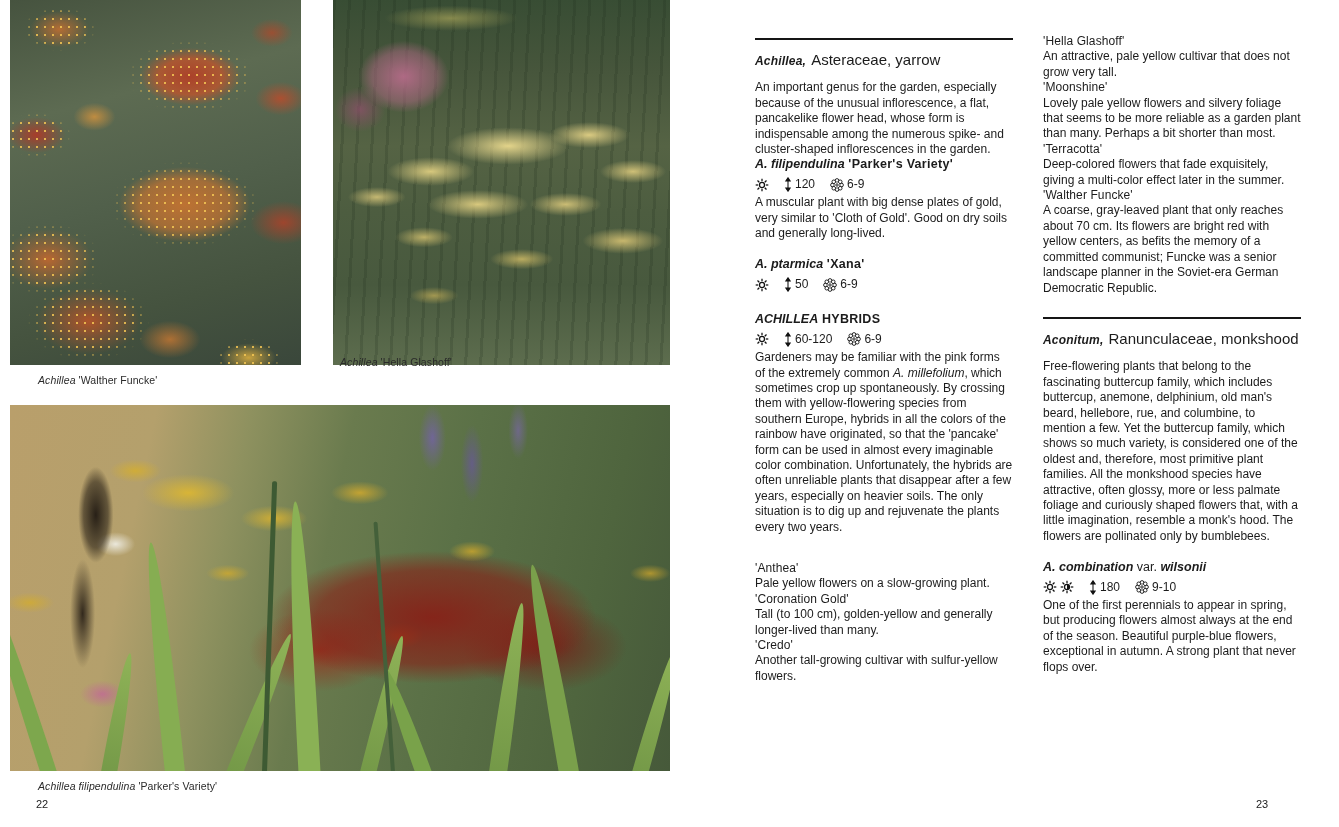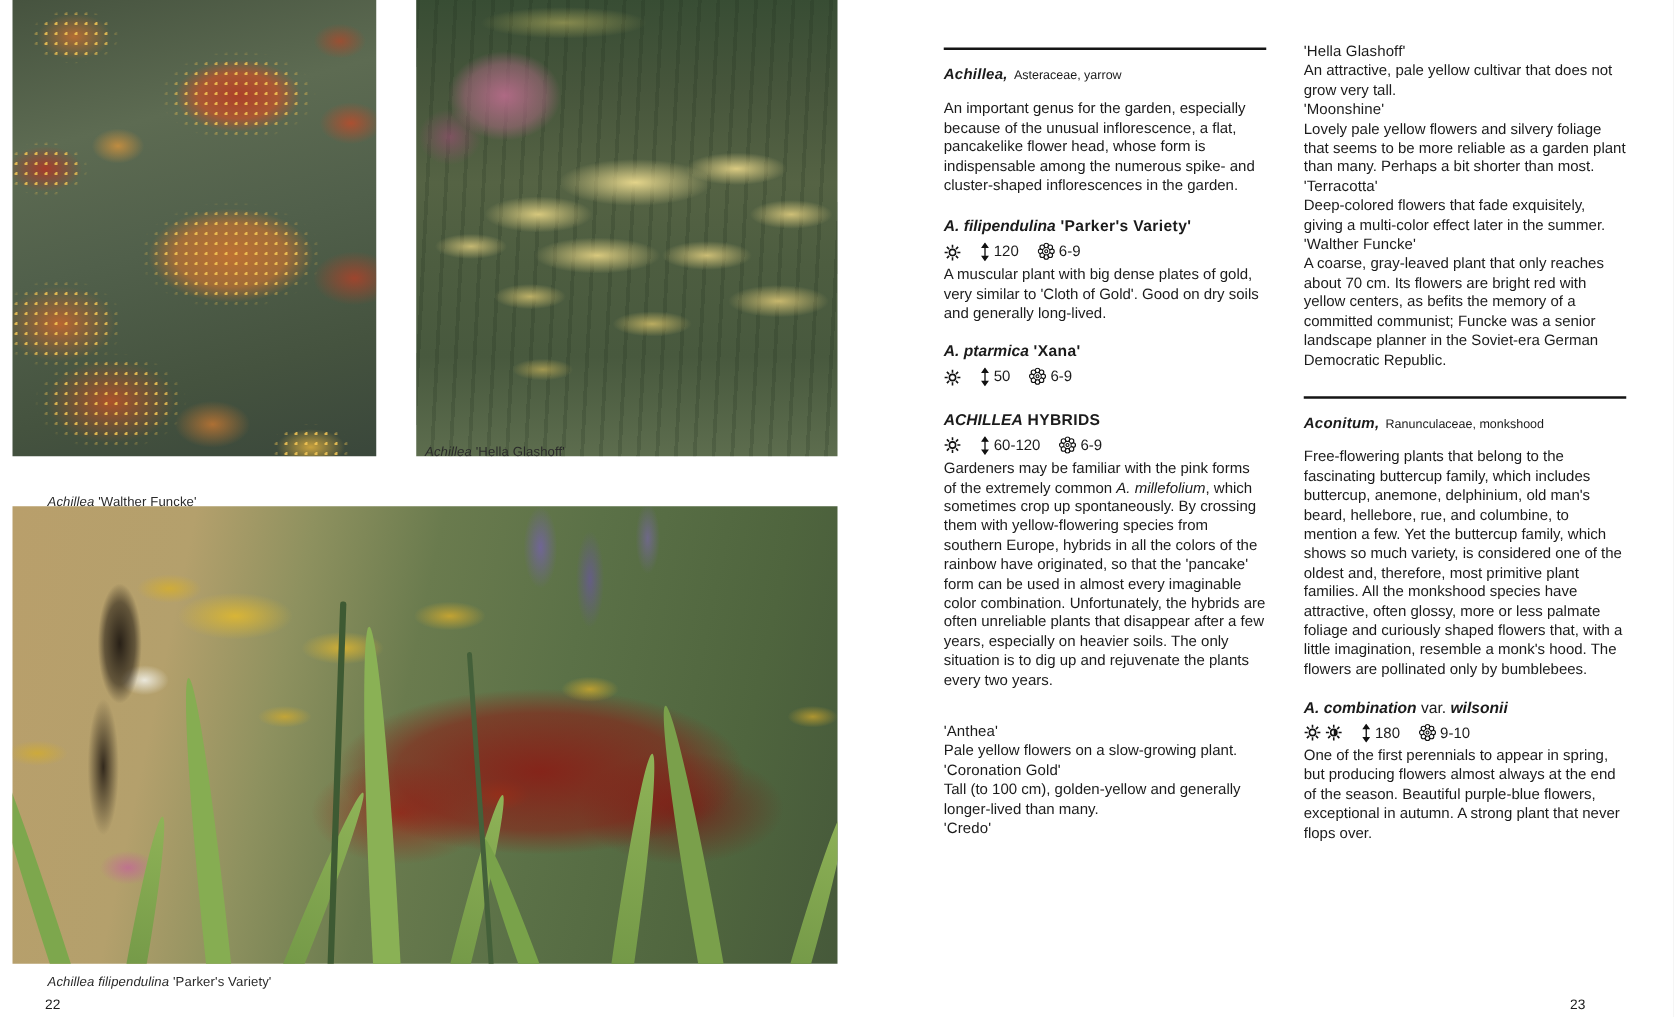--- a/index.html
+++ b/index.html
@@ -93,46 +93,46 @@
   .b7{left:63%;height:140px;transform:rotate(-20deg);background:#79a24a;}
   .b8{left:72%;height:200px;transform:rotate(8deg);width:18px;}
   .b9{left:84%;height:240px;transform:rotate(-10deg);width:20px;background:#7aa04b;}
   .b10{left:93%;height:160px;transform:rotate(16deg);}
   .s1{left:38%;width:5px;height:320px;background:#3e5a33;transform:rotate(2deg);border-radius:2px;}
   .s2{left:58%;width:4px;height:280px;background:#44603a;transform:rotate(-4deg);border-radius:2px;}
 
   
   .caption{position:absolute;font-size:10.5px;color:#2a2a2a;letter-spacing:.1px;}
   .cap-i{font-style:italic;}
-  #caption1{left:38px;top:396px;}
+  #caption1{left:38px;top:374px;}
   #caption2{left:340px;top:356px;}
   #caption3{left:38px;top:780px;text-align:center;}
   .pagenum{position:absolute;font-size:11px;color:#1b1b1b;}
   #pn-left{left:36px;top:798px;}
   #pn-right{left:1256px;top:798px;}
 
   
   .col{position:absolute;top:30px;width:258px;font-size:12px;line-height:15.4px;}
   #col1{left:755px;}
   #col2{left:1043px;}
   .rule{border-top:2px solid #151515;margin-top:8px;}
   #col2 .rule{margin-top:21px;}
   .heading{margin-top:12px;white-space:nowrap;}
   .genus{font-size:12px;font-weight:700;font-style:italic;letter-spacing:.2px;}
-  .family{font-size:10px;margin-left:5px;}
+  .family{font-size:15px;margin-left:5px;}
   .intro{margin:11px 0 0 0;}
-  .entry{margin-top:18px;}
+  .entry{}
   .entry.e2{margin-top:16px;}
   .entry.hyb{margin-top:20px;}
   .entry-name{font-size:12.5px;font-weight:700;}
   .sp{font-style:italic;}
   .cv{font-style:normal;letter-spacing:.3px;}
   .conn{font-style:normal;font-weight:400;}
   .iconrow{display:flex;align-items:center;gap:15px;margin:4px 0 3px 0;}
-  .ig{display:flex;gap:3px;}
+  .ig{display:flex;align-items:center;gap:3px;}
   .icn{display:block;}
   .num{font-size:12px;}
   .desc{margin:2px 0 0 0;}
   .cvlist{margin-top:26px;}
   #col2 .cvlist{margin-top:4px;}
   .cvname{letter-spacing:.1px;}
   .cvdesc{margin:0;}
   .aco-intro{margin:11px 0 0 0;}
   .aco-entry{margin-top:16px;}
 </style>
@@ -313,20 +313,21 @@
       </div>
       <p class="desc"><span>Gardeners may be familiar with the pink forms of the extremely common </span><span class="sp">A. millefolium</span><span>, which sometimes crop up spontaneously. By crossing them with yellow-flowering species from southern Europe, hybrids in all the colors of the rainbow have originated, so that the 'pancake' form can be used in almost every imaginable color combination. Unfortunately, the hybrids are often unreliable plants that disappear after a few years, especially on heavier soils. The only situation is to dig up and rejuvenate the plants every two years.</span></p>
     </div>
 
     <div class="cvlist">
       <div class="cvname">'Anthea'</div>
       <div class="cvdesc">Pale yellow flowers on a slow-growing plant.</div>
       <div class="cvname">'Coronation Gold'</div>
       <div class="cvdesc">Tall (to 100 cm), golden-yellow and generally longer-lived than many.</div>
       <div class="cvname">'Credo'</div>
+      <div class="cvdesc">Another tall-growing cultivar with sulfur-yellow flowers.</div>
     </div>
   </div>
 
   <div class="col" id="col2">
     <div class="cvlist">
       <div class="cvname">'Hella Glashoff'</div>
       <div class="cvdesc">An attractive, pale yellow cultivar that does not grow very tall.</div>
       <div class="cvname">'Moonshine'</div>
       <div class="cvdesc">Lovely pale yellow flowers and silvery foliage that seems to be more reliable as a garden plant than many. Perhaps a bit shorter than most.</div>
       <div class="cvname">'Terracotta'</div>

